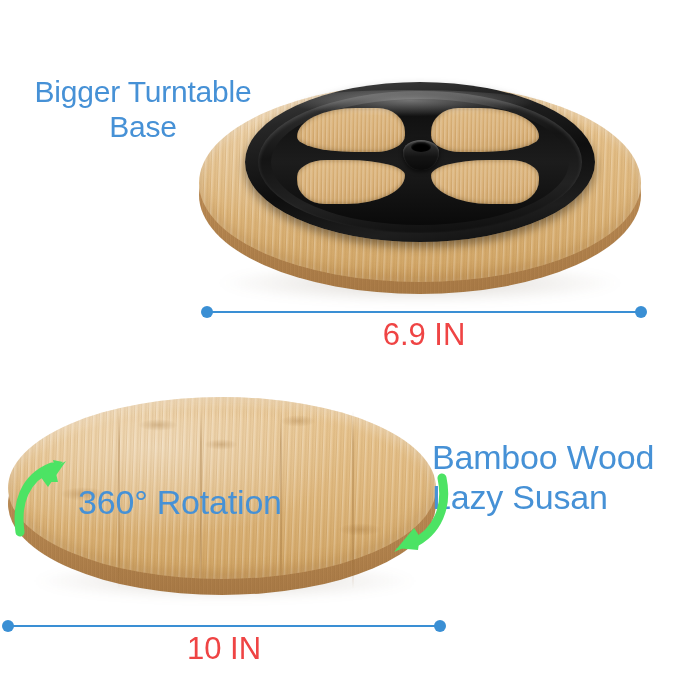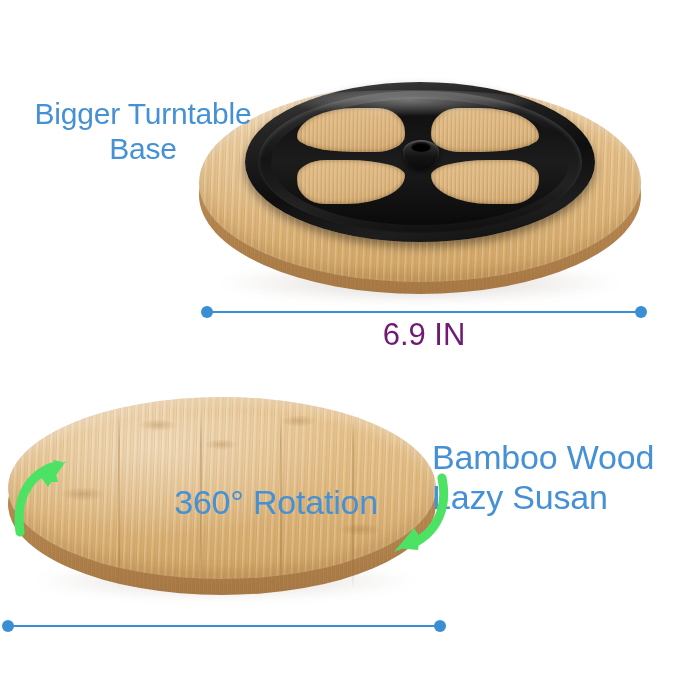--- a/index.html
+++ b/index.html
@@ -27,35 +27,34 @@
     line-height: 1.18;
     white-space: pre-line;
     letter-spacing: -0.2px;
   }
   #callout-turntable {
     left: 8px;
     top: 74px;
     width: 270px;
     font-size: 30px;
     text-align: center;
-    margin-top: 22px;
   }
   #callout-bamboo {
     left: 432px;
     top: 437px;
     width: 248px;
     font-size: 34px;
     text-align: left;
   }
   #callout-rotation {
     left: 78px;
     top: 482px;
     width: 300px;
     font-size: 34px;
-    text-align: right;
+    text-align: left;
     color: #4691d6;
     z-index: 30;
   }
 
   
   .dimline {
     position: absolute;
     height: 20px;
   }
   .dimline .rule {
@@ -71,21 +70,21 @@
     top: 4px;
     width: 12px;
     height: 12px;
     border-radius: 50%;
     background: #3a8fd4;
   }
   .dimline .dot.left  { left: 0; }
   .dimline .dot.right { right: 0; }
   .dimlabel {
     position: absolute;
-    color: #701a75;
+    color: #ef4444;
     font-size: 31px;
     font-family: "Liberation Sans", sans-serif;
     text-align: center;
   }
   #dim-top      { left: 201px; top: 302px; width: 446px; }
   #dim-top-label{ left: 201px; top: 317px; width: 446px; }
   #dim-bottom      { left: 2px;  top: 616px; width: 444px; }
   #dim-bottom-label{ left: 2px;  top: 631px; width: 444px; }
 
   
@@ -323,14 +322,15 @@
   <div id="callout-rotation" class="callout">360° Rotation</div>
 
   <div id="callout-bamboo" class="callout">Bamboo Wood
 Lazy Susan</div>
 
   <div id="dim-bottom" class="dimline">
     <div class="dot left"></div>
     <div class="rule"></div>
     <div class="dot right"></div>
   </div>
+  <div id="dim-bottom-label" class="dimlabel">10 IN</div>
 
 </div>
 
 </body></html>

